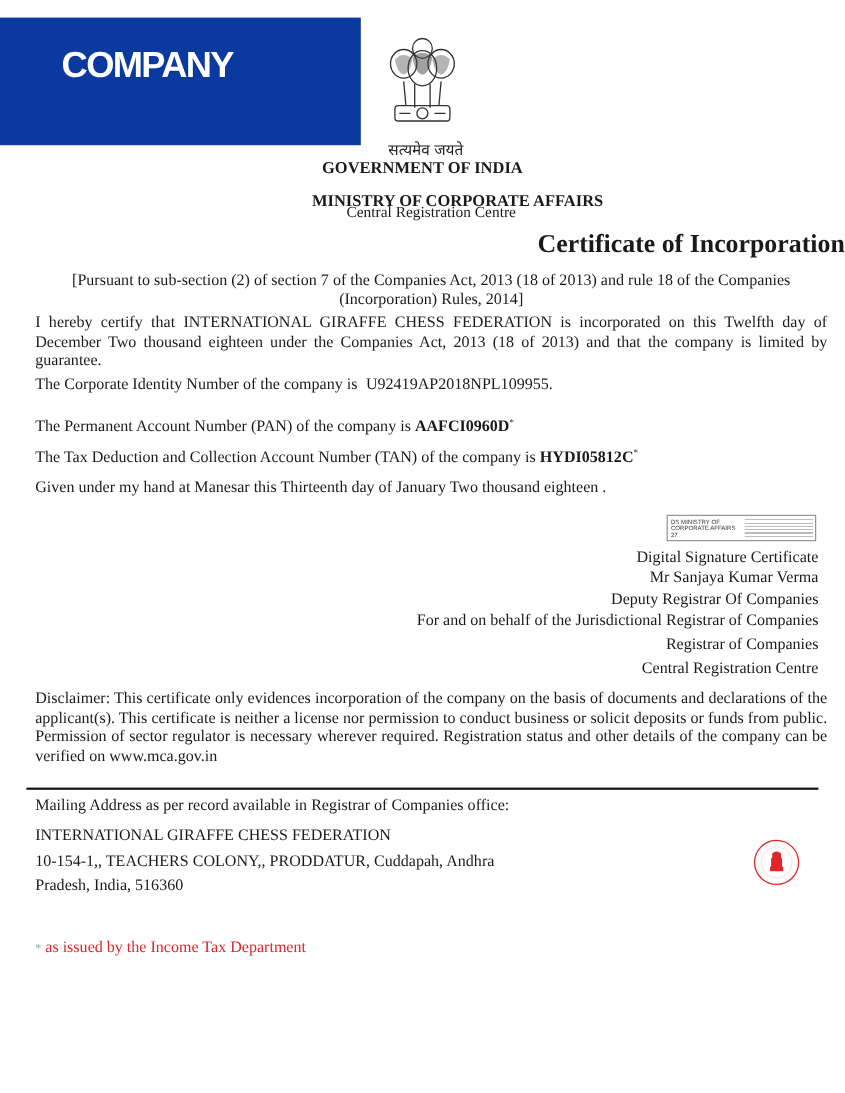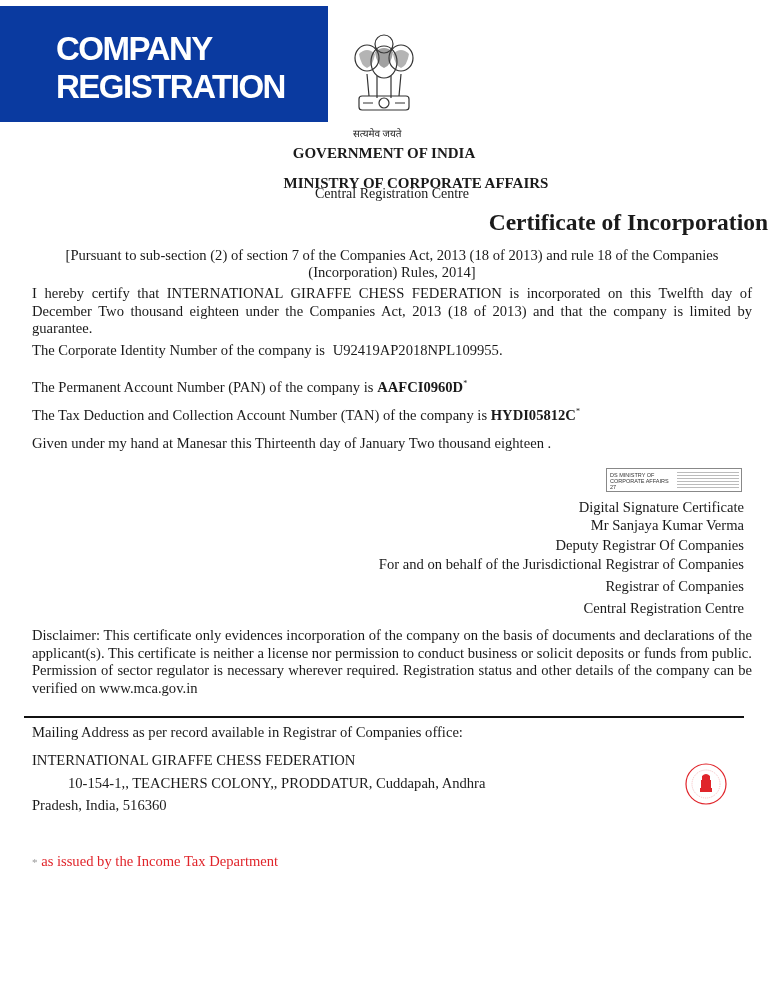--- a/index.html
+++ b/index.html
@@ -1,18 +1,18 @@
 <!DOCTYPE html>
 <html><head>
 <meta charset="utf-8">
 <style>
   html, body { margin:0; padding:0; background:#ffffff; }
   body { width:768px; height:994px; position:relative; overflow:hidden;
          font-family:"Liberation Serif", "DejaVu Serif", serif; color:#1a1a1a; }
-  .banner { position:absolute; left:0; top:6px; width:328px; height:116px; background:#0a3aa0; }
+  .banner { position:absolute; left:0; top:16px; width:328px; height:116px; background:#0a3aa0; }
   .banner-text { position:absolute; left:56px; top:24px; color:#ffffff;
          font-family:"Liberation Sans", "DejaVu Sans", sans-serif; font-weight:bold;
          font-size:33px; line-height:38px; letter-spacing:-1.5px; }
   .emblem { position:absolute; left:345px; top:30px; width:78px; height:110px; }
   .abs { position:absolute; white-space:nowrap; }
   .center { left:0; width:768px; text-align:center; }
   .hdr-bold { font-weight:bold; font-size:15px; line-height:17px; }
   .cert-title { font-weight:bold; font-size:23.5px;text-align:right; }
   .p { font-size:14.6px; line-height:17.5px;padding-left:8px; }
   .just { white-space:normal; text-align:justify; text-align-last:left; }
@@ -24,21 +24,20 @@
   .sigbox .r { position:absolute; left:70px; top:2px; width:62px; height:18px;
          background:repeating-linear-gradient(#fff 0 1px, #bbb 1px 2px, #fff 2px 3px); }
   .seal { position:absolute; left:684px; top:762px; width:44px; height:44px; }
 </style>
 </head>
 <body>
 
 <div class="banner">
   <div class="banner-text">
     <div>COMPANY</div>
-    <div>REGISTRATION</div>
   </div>
 </div>
 
 <div class="emblem">
   <svg width="78" height="96" viewBox="0 0 78 96">
     <g fill="none" stroke="#333" stroke-width="1.2">
       <ellipse cx="39" cy="14" rx="9" ry="9"></ellipse>
       <ellipse cx="22" cy="28" rx="12" ry="13"></ellipse>
       <ellipse cx="56" cy="28" rx="12" ry="13"></ellipse>
       <ellipse cx="39" cy="32" rx="13" ry="16"></ellipse>
@@ -46,21 +45,21 @@
       <rect x="14" y="66" width="50" height="14" rx="3"></rect>
       <circle cx="39" cy="73" r="5"></circle>
       <path d="M18 73 h10 M50 73 h10"></path>
     </g>
     <g fill="#444">
       <path d="M30 22 q9 -8 18 0 q-2 14 -9 16 q-7 -2 -9 -16z" opacity="0.5"></path>
       <path d="M14 24 q8 -8 16 0 q-2 12 -8 14 q-6 -2 -8 -14z" opacity="0.4"></path>
       <path d="M48 24 q8 -8 16 0 q-2 12 -8 14 q-6 -2 -8 -14z" opacity="0.4"></path>
     </g>
   </svg>
-  <div class="abs" style="left:8px;top:96px;font-family:Liberation Serif, serif;font-size:10px;color:#222;">सत्यमेव जयते</div>
+  <div class="abs" style="left:8px;top:96px;font-family:Liberation Sans, sans-serif;font-size:14px;color:#222;">सत्यमेव जयते</div>
 </div>
 
 <div class="abs center hdr-bold" style="top:145px;">GOVERNMENT OF INDIA</div>
 <div class="abs center hdr-bold" style="top:175px;padding-left:32px;">MINISTRY OF CORPORATE AFFAIRS</div>
 <div class="abs center p" style="top:185px;font-size:14px;">Central Registration Centre</div>
 <div class="abs center cert-title" style="top:209px;">Certificate of Incorporation</div>
 
 <div class="abs center p" style="top:247px;">[Pursuant to sub-section (2) of section 7 of the Companies Act, 2013 (18 of 2013) and rule 18 of the Companies</div>
 <div class="abs center p" style="top:264px;">(Incorporation) Rules, 2014]</div>
 
@@ -94,21 +93,21 @@
 <div class="abs right p" style="top:556px;">For and on behalf of the Jurisdictional Registrar of Companies</div>
 <div class="abs right p" style="top:578px;">Registrar of Companies</div>
 <div class="abs right p" style="top:600px;">Central Registration Centre</div>
 
 <div class="abs p just" style="left:24px;top:627px;width:720px;">Disclaimer: This certificate only evidences incorporation of the company on the basis of documents and declarations of the applicant(s). This certificate is neither a license nor permission to conduct business or solicit deposits or funds from public. Permission of sector regulator is necessary wherever required. Registration status and other details of the company can be verified on www.mca.gov.in</div>
 
 <div class="hr" style="left:24px;top:716px;width:720px;"></div>
 
 <div class="abs p" style="left:24px;top:724px;">Mailing Address as per record available in Registrar of Companies office:</div>
 <div class="abs p" style="left:24px;top:752px;">INTERNATIONAL GIRAFFE CHESS FEDERATION</div>
-<div class="abs p" style="left:24px;top:775px;margin-left:36px;">10-154-1,, TEACHERS COLONY,, PRODDATUR, Cuddapah, Andhra</div>
+<div class="abs p" style="left:24px;top:775px;">10-154-1,, TEACHERS COLONY,, PRODDATUR, Cuddapah, Andhra</div>
 <div class="abs p" style="left:24px;top:797px;">Pradesh, India, 516360</div>
 
 <div class="seal">
   <svg width="44" height="44" viewBox="0 0 44 44">
     <circle cx="22" cy="22" r="20" fill="none" stroke="#e0252b" stroke-width="1.2"></circle>
     <circle cx="22" cy="22" r="14" fill="none" stroke="#f3b0b2" stroke-width="0.8" stroke-dasharray="1 1"></circle>
     <path d="M18 14 q4 -4 8 0 v4 h-8z M17 18 h10 v8 h-10z M16 26 h12 v4 h-12z" fill="#e0252b"></path>
   </svg>
 </div>
 

